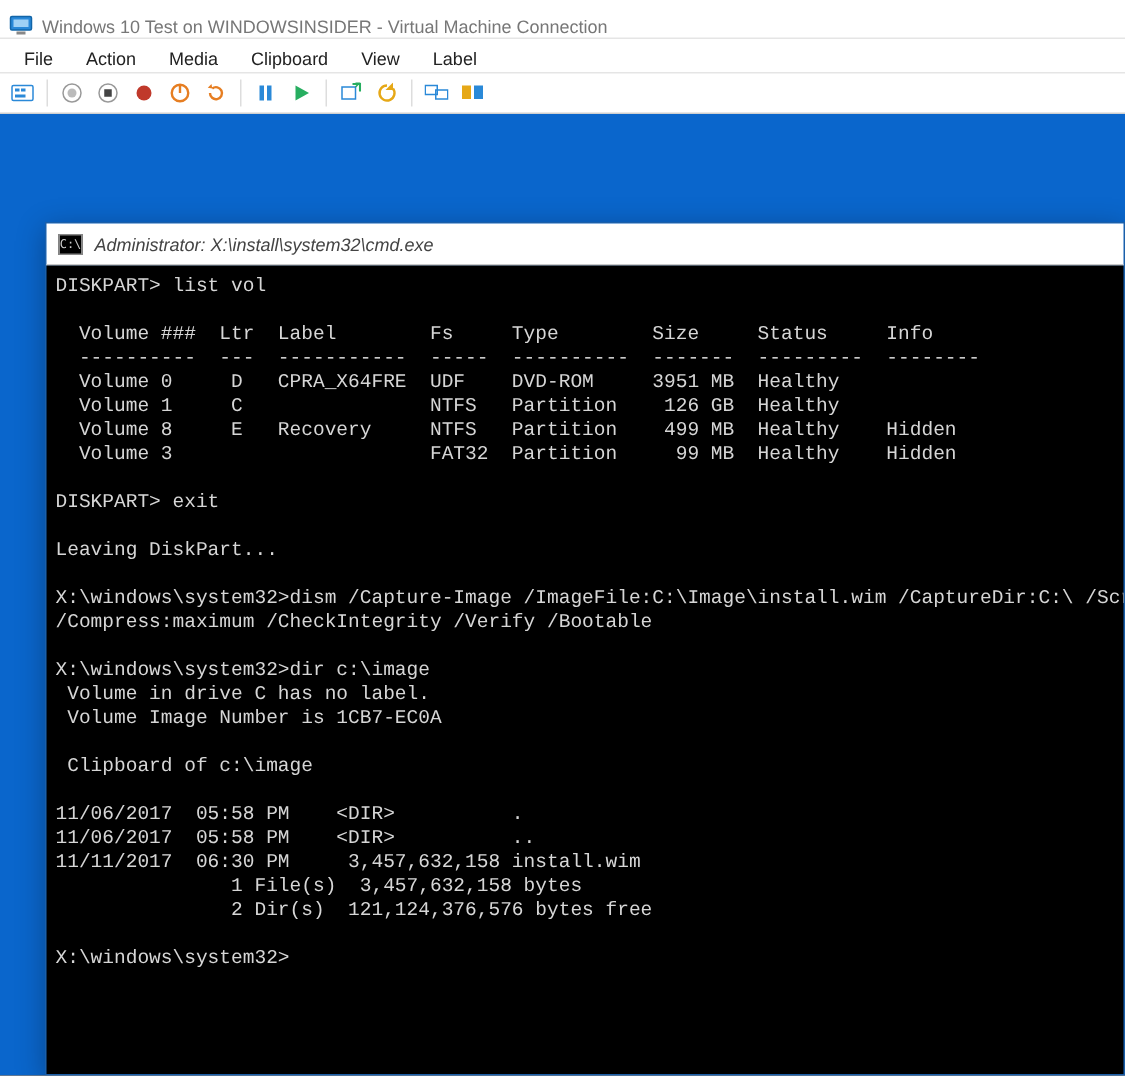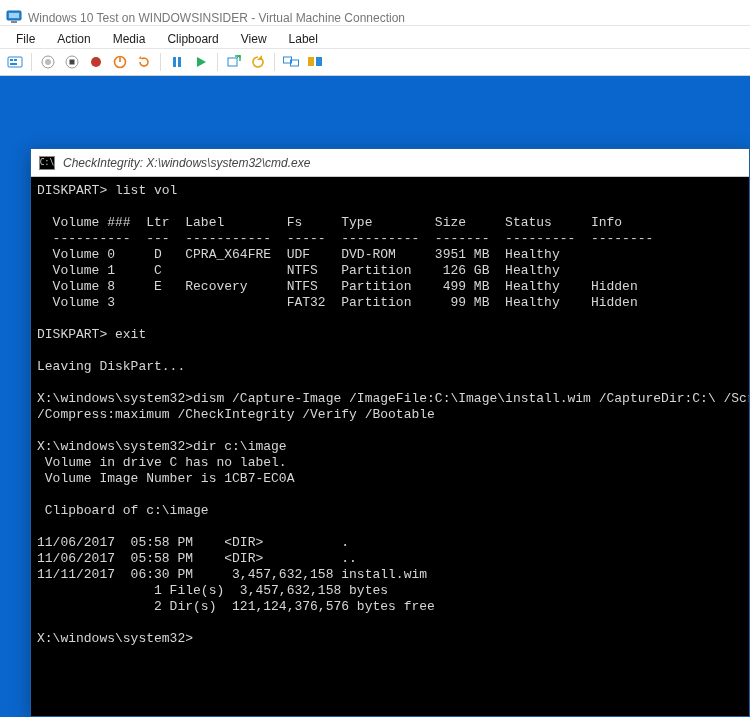--- a/index.html
+++ b/index.html
@@ -204,21 +204,21 @@
   </div>
 </div>
 
 <div class="client-area">
 
   <div class="cmd-window">
     <div class="cmd-title">
       <span class="ci">
           <span>C:\</span>
         </span>
-      <span>CheckIntegrity: X:\windows\system32\cmd.exe</span>
+      <span>Administrator: X:\install\system32\cmd.exe</span>
     </div>
     <div class="cmd-body"><span>DISKPART&gt; list vol</span>
 <span></span>
 <span>  Volume ###  Ltr  Label        Fs     Type        Size     Status     Info</span>
 <span>  ----------  ---  -----------  -----  ----------  -------  ---------  --------</span>
 <span>  Volume 0     D   CPRA_X64FRE  UDF    DVD-ROM     3951 MB  Healthy</span>
 <span>  Volume 1     C                NTFS   Partition    126 GB  Healthy</span>
 <span>  Volume 8     E   Recovery     NTFS   Partition    499 MB  Healthy    Hidden</span>
 <span>  Volume 3                      FAT32  Partition     99 MB  Healthy    Hidden</span>
 <span></span>

